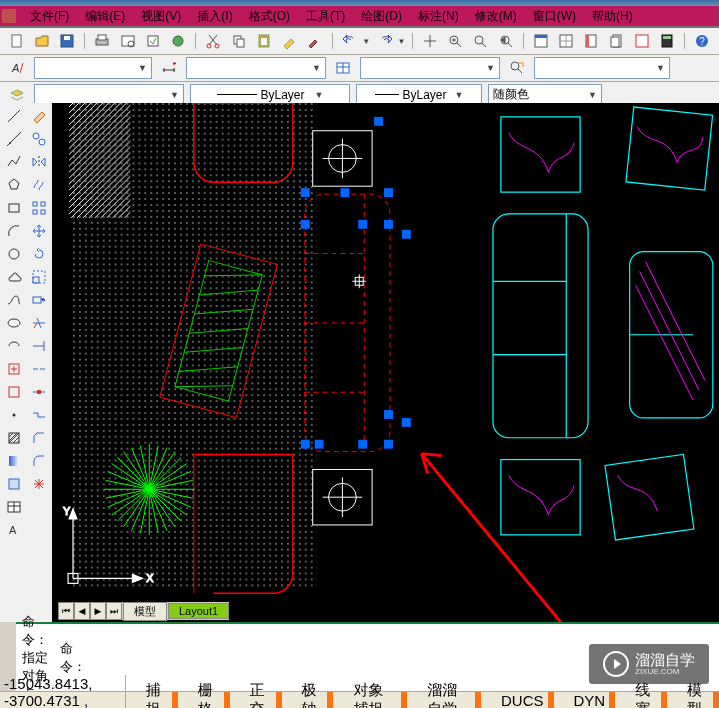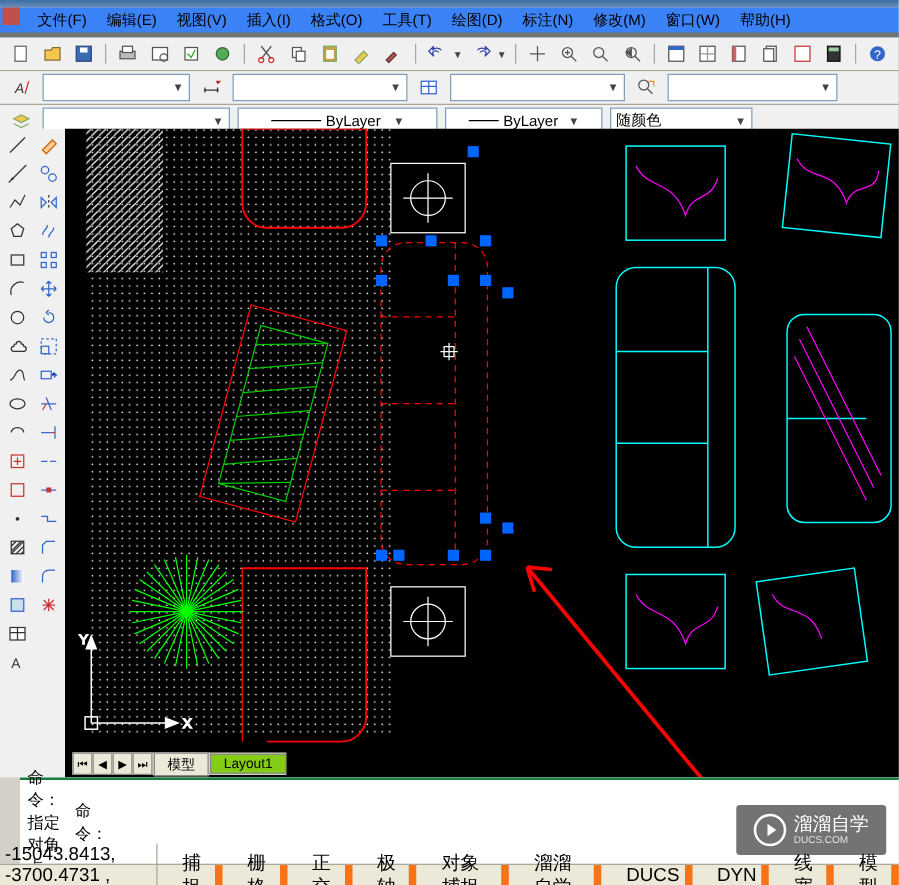--- a/index.html
+++ b/index.html
@@ -1,17 +1,17 @@
 <!DOCTYPE html>
 <html><head>
 <meta charset="utf-8">
 <style>
 html,body{margin:0;padding:0;width:719px;height:708px;font-family:"Microsoft YaHei","SimSun",sans-serif;font-size:12px;background:#d4d0c8;overflow:hidden}
 .titlebar{height:6px;background:linear-gradient(#3a6ea5,#6b8fb5);overflow:hidden}
-.menubar{height:20px;background:#3b82f6;display:flex;align-items:flex-start;padding:0 2px;border-bottom:4px solid #737373}
+.menubar{height:20px;background:#be185d;display:flex;align-items:center;padding:0 2px;border-bottom:2px solid #737373}
 .app-icon{width:14px;height:14px;background:#c0504d;margin-right:6px}
 .menu-item{padding:2px 8px;cursor:default}
 .toolbar{height:26px;background:#f0f0f0;display:flex;align-items:center;padding:0 6px;border-bottom:1px solid #aca899;gap:4px}
 .tb-btn{width:20px;height:20px;display:flex;align-items:center;justify-content:center;border:1px solid transparent;border-radius:3px}
 .tb-btn svg{width:16px;height:16px}
 .tb-sep{width:6px;height:20px;display:flex;align-items:center;justify-content:center}
 .tb-sep::before{content:"";width:1px;height:16px;background:#aca899}
 .dd-arrow{font-size:8px;color:#444;margin-left:-2px}
 .style-row{height:26px;background:#f0f0f0;display:flex;align-items:center;padding:0 6px;border-bottom:1px solid #aca899;gap:6px}
 .combo{background:#fff;border:1px solid #7f9db9;height:20px;display:flex;align-items:center;padding:0 4px;font-size:12px}
@@ -651,15 +651,15 @@
   <div class="status-btn">DUCS</div>
   <div class="status-btn">DYN</div>
   <div class="status-btn">线宽</div>
   <div class="status-btn">模型</div>
 </div>
 
 <div class="watermark">
   <div class="play"></div>
   <div>
     <div style="font-size:15px;line-height:1">溜溜自学</div>
-    <div style="font-size:8px;opacity:.8">DUCS.COM</div>
+    <div style="font-size:8px;opacity:.8">ZIXUE.COM</div>
   </div>
 </div>
 
 </body></html>

